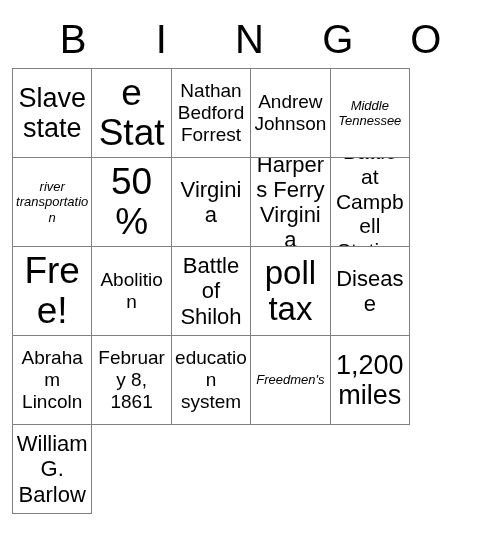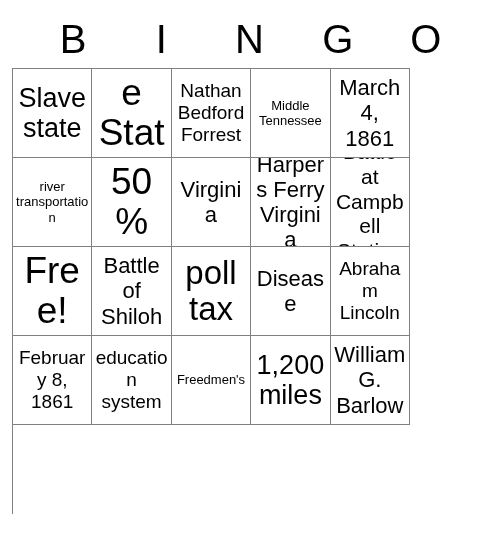--- a/index.html
+++ b/index.html
@@ -70,21 +70,21 @@
     overflow: hidden;
   }
   .cell-text {
     display: block;
     width: 100%;
     line-height: 1.14;
     word-wrap: break-word;
     hyphens: none;
   }
   
-  .sz-xs  { font-size: 13px; line-height: 1.18; }
+  .sz-xs  { font-size: 13px; line-height: 1.18; font-style: italic; }
   .sz-s   { font-size: 21px; line-height: 1.18; }
   .sz-m   { font-size: 19px; line-height: 1.16; }
   .sz-l   { font-size: 22px; line-height: 1.14; }
   .sz-xl  { font-size: 27px; line-height: 1.12; }
   .sz-xxl { font-size: 33px; line-height: 1.10; }
   .sz-huge{ font-size: 37px; line-height: 1.08; }
 </style>
 </head>
 <body>
 
@@ -103,44 +103,47 @@
     <div class="bingo-cell">
         <span class="cell-text sz-xl">Slave state</span>
       </div>
     <div class="bingo-cell">
         <span class="cell-text sz-huge">Free State</span>
       </div>
     <div class="bingo-cell">
         <span class="cell-text sz-m">Nathan Bedford Forrest</span>
       </div>
     <div class="bingo-cell">
+        <span class="cell-text sz-m">Andrew Johnson</span>
+      </div>
+    <div class="bingo-cell">
         <span class="cell-text sz-xs">Middle Tennessee</span>
       </div>
 
-    <div class="bingo-cell">
-        <span class="cell-text sz-l">March 4, 1861</span>
-      </div>
     <div class="bingo-cell">
         <span class="cell-text sz-xs">river transportation</span>
       </div>
     <div class="bingo-cell">
         <span class="cell-text sz-huge">50%</span>
       </div>
     <div class="bingo-cell">
         <span class="cell-text sz-l">Virginia</span>
       </div>
 
     <div class="bingo-cell">
         <span class="cell-text sz-l">Harpers Ferry Virginia</span>
       </div>
     <div class="bingo-cell">
         <span class="cell-text sz-s">Battle at Campbell Station</span>
       </div>
     <div class="bingo-cell">
         <span class="cell-text sz-huge">Free!</span>
+      </div>
+    <div class="bingo-cell">
+        <span class="cell-text sz-m">Abolition</span>
       </div>
 
     <div class="bingo-cell">
         <span class="cell-text sz-l">Battle of Shiloh</span>
       </div>
     <div class="bingo-cell">
         <span class="cell-text sz-xxl">poll tax</span>
       </div>
     <div class="bingo-cell">
         <span class="cell-text sz-l">Disease</span>

